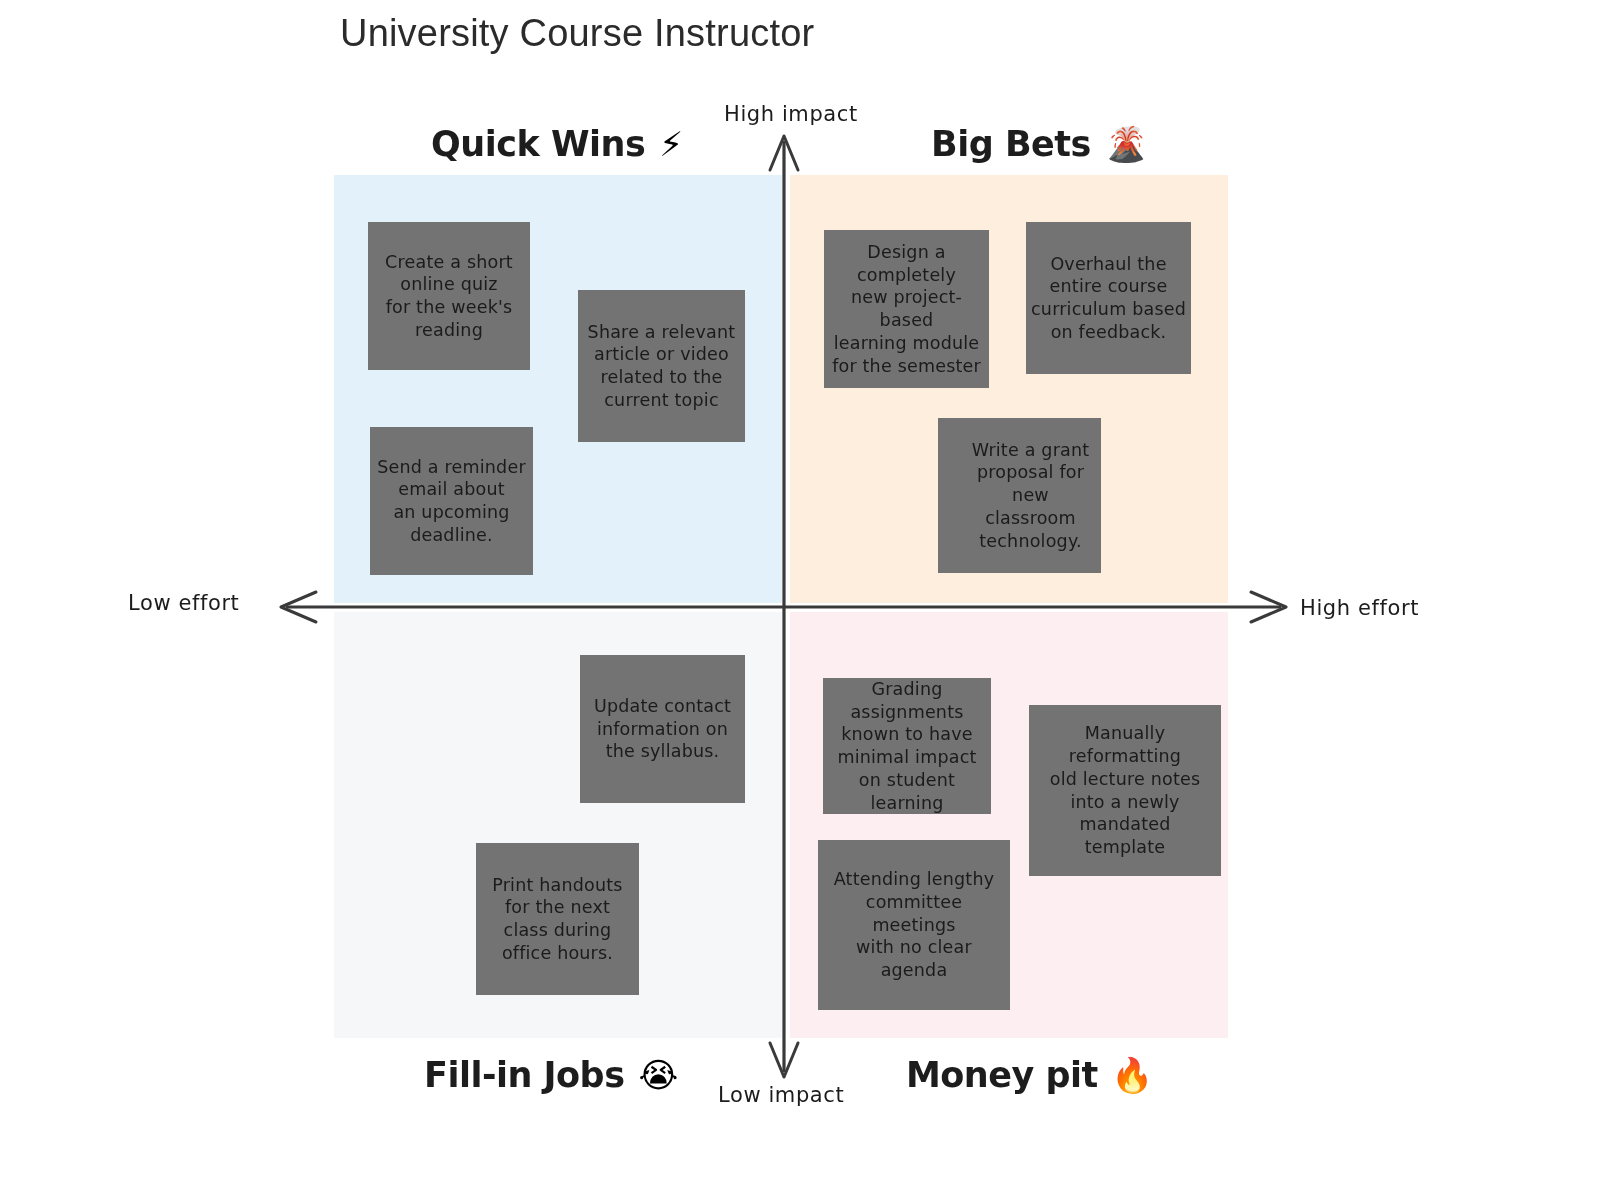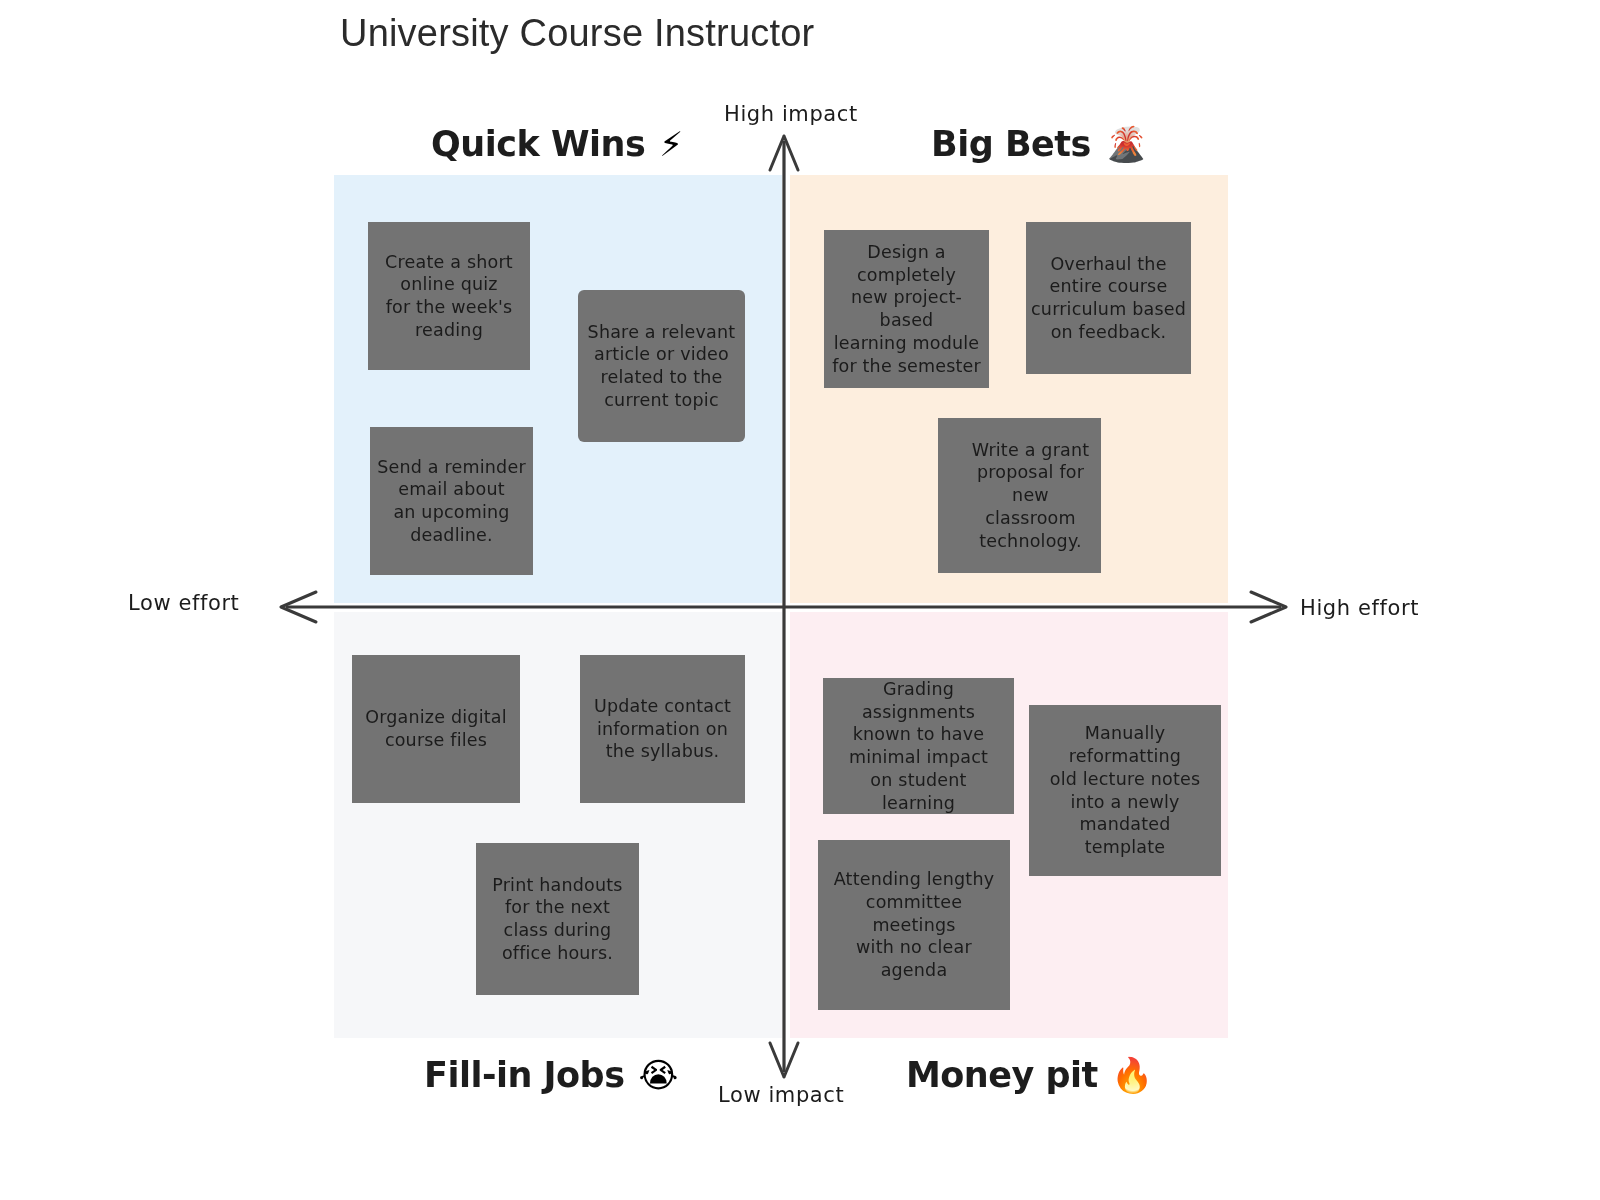--- a/index.html
+++ b/index.html
@@ -161,21 +161,21 @@
     <span class="qt-text">Money pit</span>
     <span class="qt-emoji">🔥</span>
   </div>
 
   <div class="sticky" style="left:368px; top:222px; width:162px; height:148px;">
     <span class="sticky-text">Create a short
 online quiz
 for the week's
 reading</span>
   </div>
-  <div class="sticky" style="left:578px; top:290px; width:167px; height:152px;border-radius:6px;">
+  <div class="sticky" style="left:578px; top:290px; width:167px; height:152px;">
     <span class="sticky-text">Share a relevant
 article or video
 related to the
 current topic</span>
   </div>
   <div class="sticky" style="left:370px; top:427px; width:163px; height:148px;">
     <span class="sticky-text">Send a reminder
 email about
 an upcoming
 deadline.</span>
@@ -193,37 +193,33 @@
 curriculum based
 on feedback.</span>
   </div>
   <div class="sticky" style="left:938px; top:418px; width:163px; height:155px;padding-left:26px;">
     <span class="sticky-text">Write a grant
 proposal for new
 classroom
 technology.</span>
   </div>
 
-  <div class="sticky" style="left:352px; top:655px; width:168px; height:148px;">
-    <span class="sticky-text">Organize digital
-course files</span>
-  </div>
   <div class="sticky" style="left:580px; top:655px; width:165px; height:148px;">
     <span class="sticky-text">Update contact
 information on
 the syllabus.</span>
   </div>
   <div class="sticky" style="left:476px; top:843px; width:163px; height:152px;">
     <span class="sticky-text">Print handouts
 for the next
 class during
 office hours.</span>
   </div>
 
-  <div class="sticky wide-text" style="left:823px; top:678px; width:191px; height:136px;">
+  <div class="sticky wide-text" style="left:823px; top:678px; width:168px; height:136px;">
     <span class="sticky-text">Grading assignments
 known to have
 minimal impact
 on student
 learning</span>
   </div>
   <div class="sticky wide-text" style="left:1029px; top:705px; width:192px; height:171px;">
     <span class="sticky-text">Manually reformatting
 old lecture notes
 into a newly mandated

